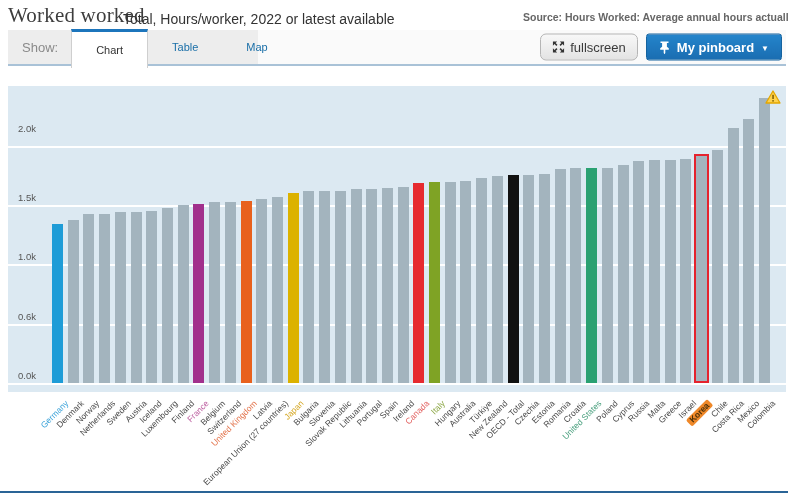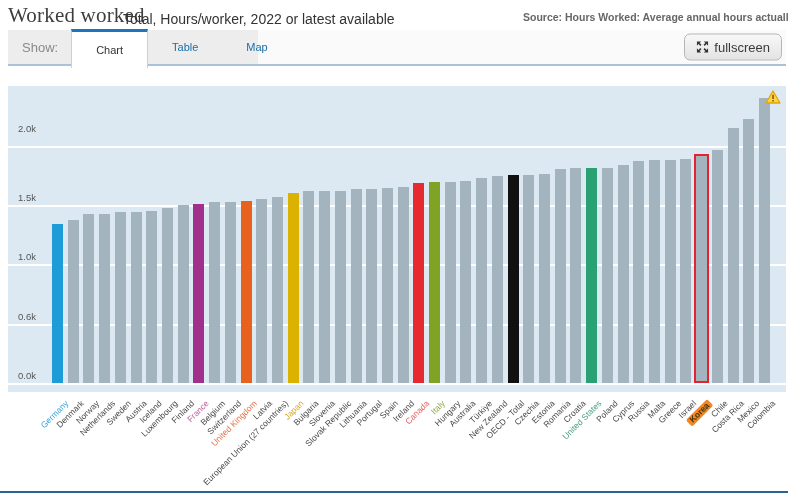--- a/index.html
+++ b/index.html
@@ -107,20 +107,27 @@
       <div class="tab active">Chart</div>
       <div class="tab">Table</div>
       <div class="tab">Map</div>
     </div>
     <div class="tabs-right">
       <button class="btn-fullscreen">
         <svg width="13" height="13" viewBox="0 0 14 14">
           <path fill="#333" d="M1 5.6V1h4.6L3.9 2.7l2 2-1.2 1.2-2-2L1 5.6zM8.4 1H13v4.6l-1.7-1.7-2 2-1.2-1.2 2-2L8.4 1zM13 8.4V13H8.4l1.7-1.7-2-2 1.2-1.2 2 2L13 8.4zM5.6 13H1V8.4l1.7 1.7 2-2 1.2 1.2-2 2L5.6 13z"></path>
         </svg>
         <span>fullscreen</span>
+      </button>
+      <button class="btn-pinboard">
+        <svg width="11" height="14" viewBox="0 0 11 14">
+          <path fill="#fff" d="M1.5 1h8v1.6H7.9v3.6l1.9 1.6v1.5H6.3v3.2l-.8 1.3-.8-1.3V9.3H1.2V7.8l1.9-1.6V2.6H1.5z"></path>
+        </svg>
+        <span>My pinboard</span>
+        <span class="caret">▼</span>
       </button>
     </div>
   </div>
 
   <div class="panel">
     <div id="grid">
         <div class="gridline" style="top: 297px;"></div>
         <div class="ytick" style="top: 284px;">0.0k</div>
         <div class="gridline" style="top: 238px;"></div>
         <div class="ytick" style="top: 225px;">0.6k</div>

